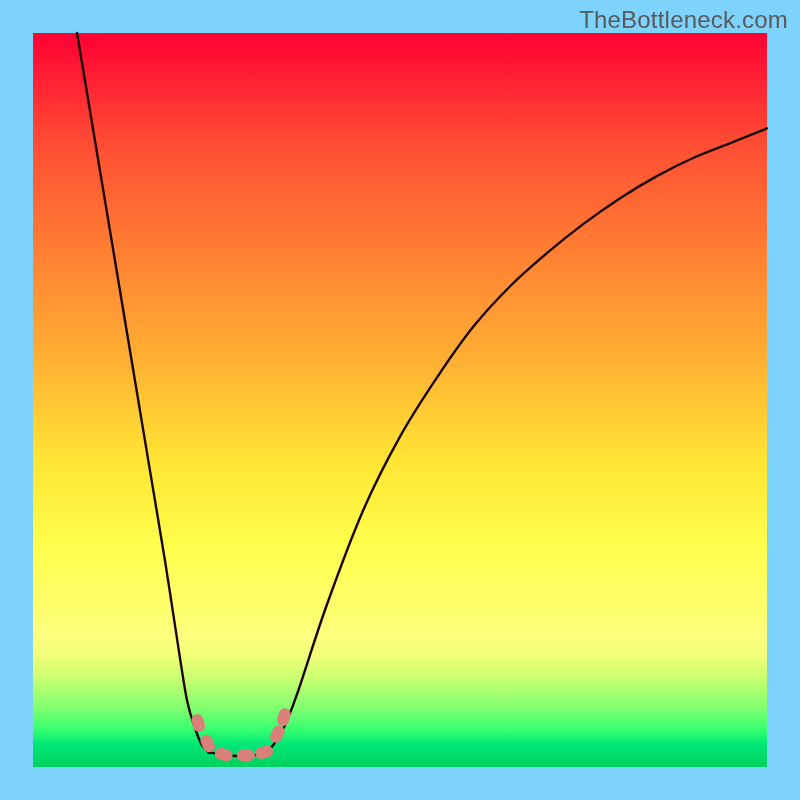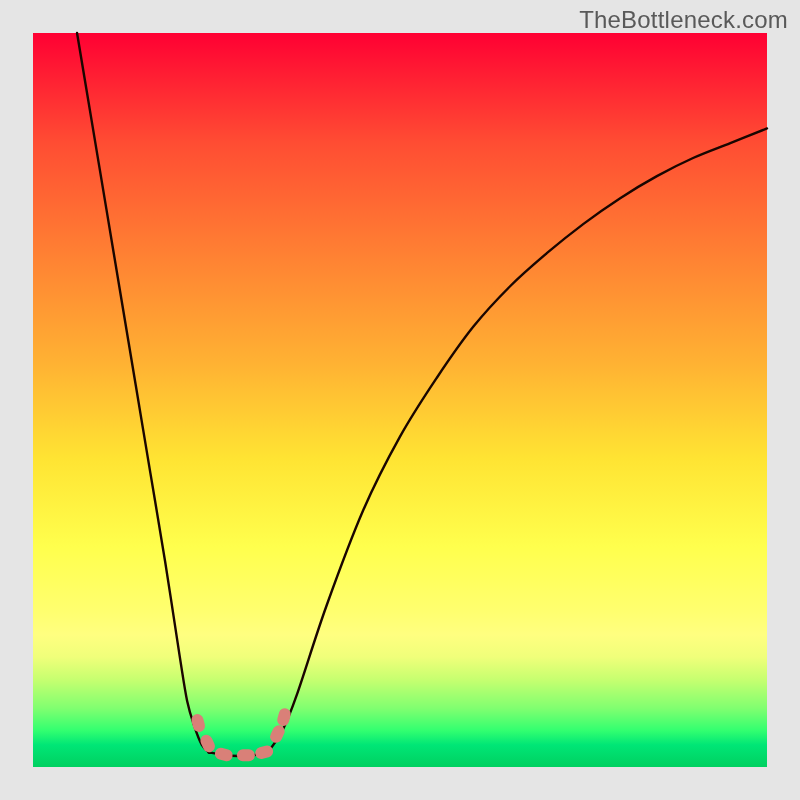--- a/index.html
+++ b/index.html
@@ -10,21 +10,21 @@
     background: #000;
     overflow: hidden;
     font-family: Arial, Helvetica, sans-serif;
   }
   .frame {
     position: absolute;
     left: 0;
     top: 0;
     width: 800px;
     height: 800px;
-    background: #e5e5e5;
+    background: #7dd3fc;
   }
   .plot {
     position: absolute;
     left: 33px;
     top: 33px;
     width: 734px;
     height: 734px;
     
     background: linear-gradient(to bottom,
       #ff0033 0%,

